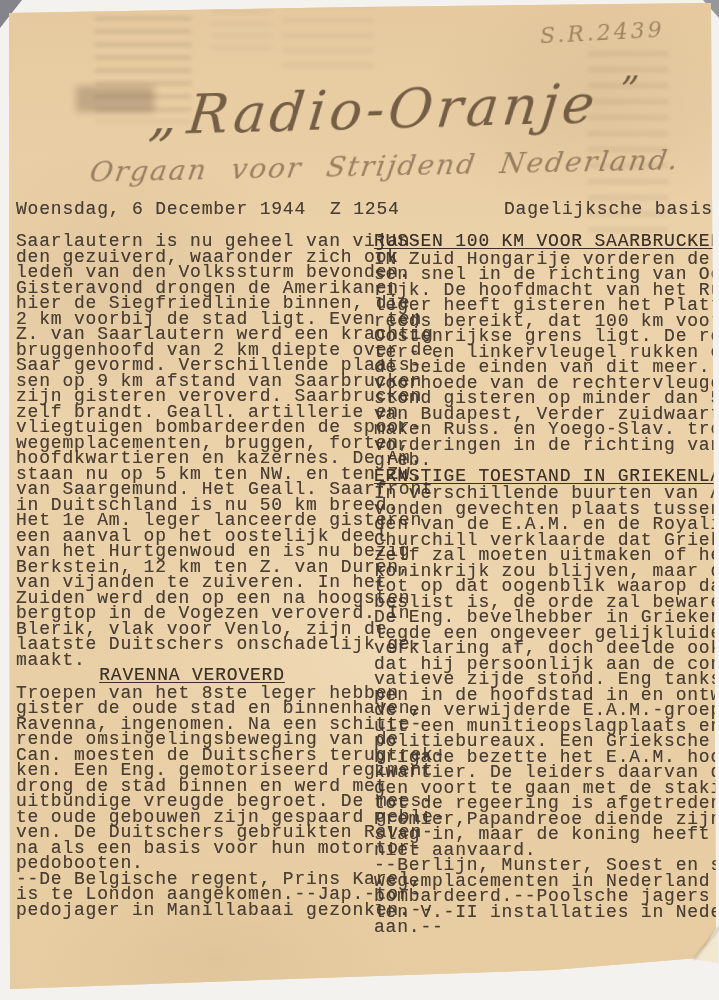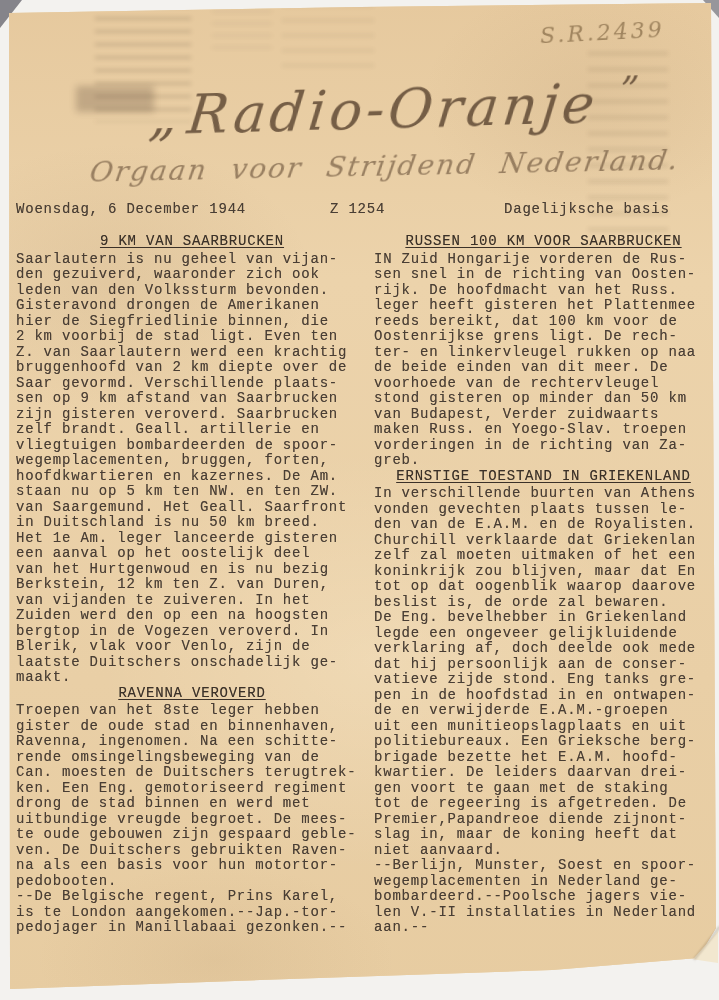--- a/index.html
+++ b/index.html
@@ -62,21 +62,21 @@
   .masthead-subtitle{
     position:absolute;left:90px;top:150px;width:580px;
     font-family:"DejaVu Serif", serif;font-style:italic;
     font-size:28px;color:rgba(94,70,48,0.58);
     transform:rotate(-1.2deg) skewX(-10deg);
     letter-spacing:2px;word-spacing:13px;filter:blur(0.55px);white-space:nowrap;
   }
   
   .tw{
     font-family:"Liberation Mono", monospace;
-    font-size:14px;line-height:15.5px;letter-spacing:0.8px;
+    font-size:18px;line-height:15.5px;letter-spacing:0.8px;
     color:rgba(64,53,45,0.88);
     text-shadow:0 0 0.6px rgba(64,53,45,0.55);
   }
   .dateline{position:absolute;left:16px;top:202px;width:695px;height:18px;}
   .dateline span{position:absolute;white-space:nowrap;}
   .dl-date{left:0;}
   .dl-issue{left:314px;}
   .dl-edition{left:488px;}
 
   .columns{position:absolute;left:16px;top:234px;width:697px;display:flex;}
@@ -116,21 +116,20 @@
   <div class="dateline tw">
     <span class="dl-date">Woensdag, 6 December 1944</span>
     <span class="dl-issue">Z 1254</span>
     <span class="dl-edition">Dagelijksche basis</span>
   </div>
 
   <div class="columns">
     <div class="col col-left">
 
         <div class="article">
-          <div class="article-heading tw">9 KM VAN SAARBRUCKEN</div>
           <div class="article-body tw">Saarlautern is nu geheel van vijan-
 den gezuiverd, waaronder zich ook
 leden van den Volkssturm bevonden.
 Gisteravond drongen de Amerikanen
 hier de Siegfriedlinie binnen, die
 2 km voorbij de stad ligt. Even ten
 Z. van Saarlautern werd een krachtig
 bruggenhoofd van 2 km diepte over de
 Saar gevormd. Verschillende plaats-
 sen op 9 km afstand van Saarbrucken

